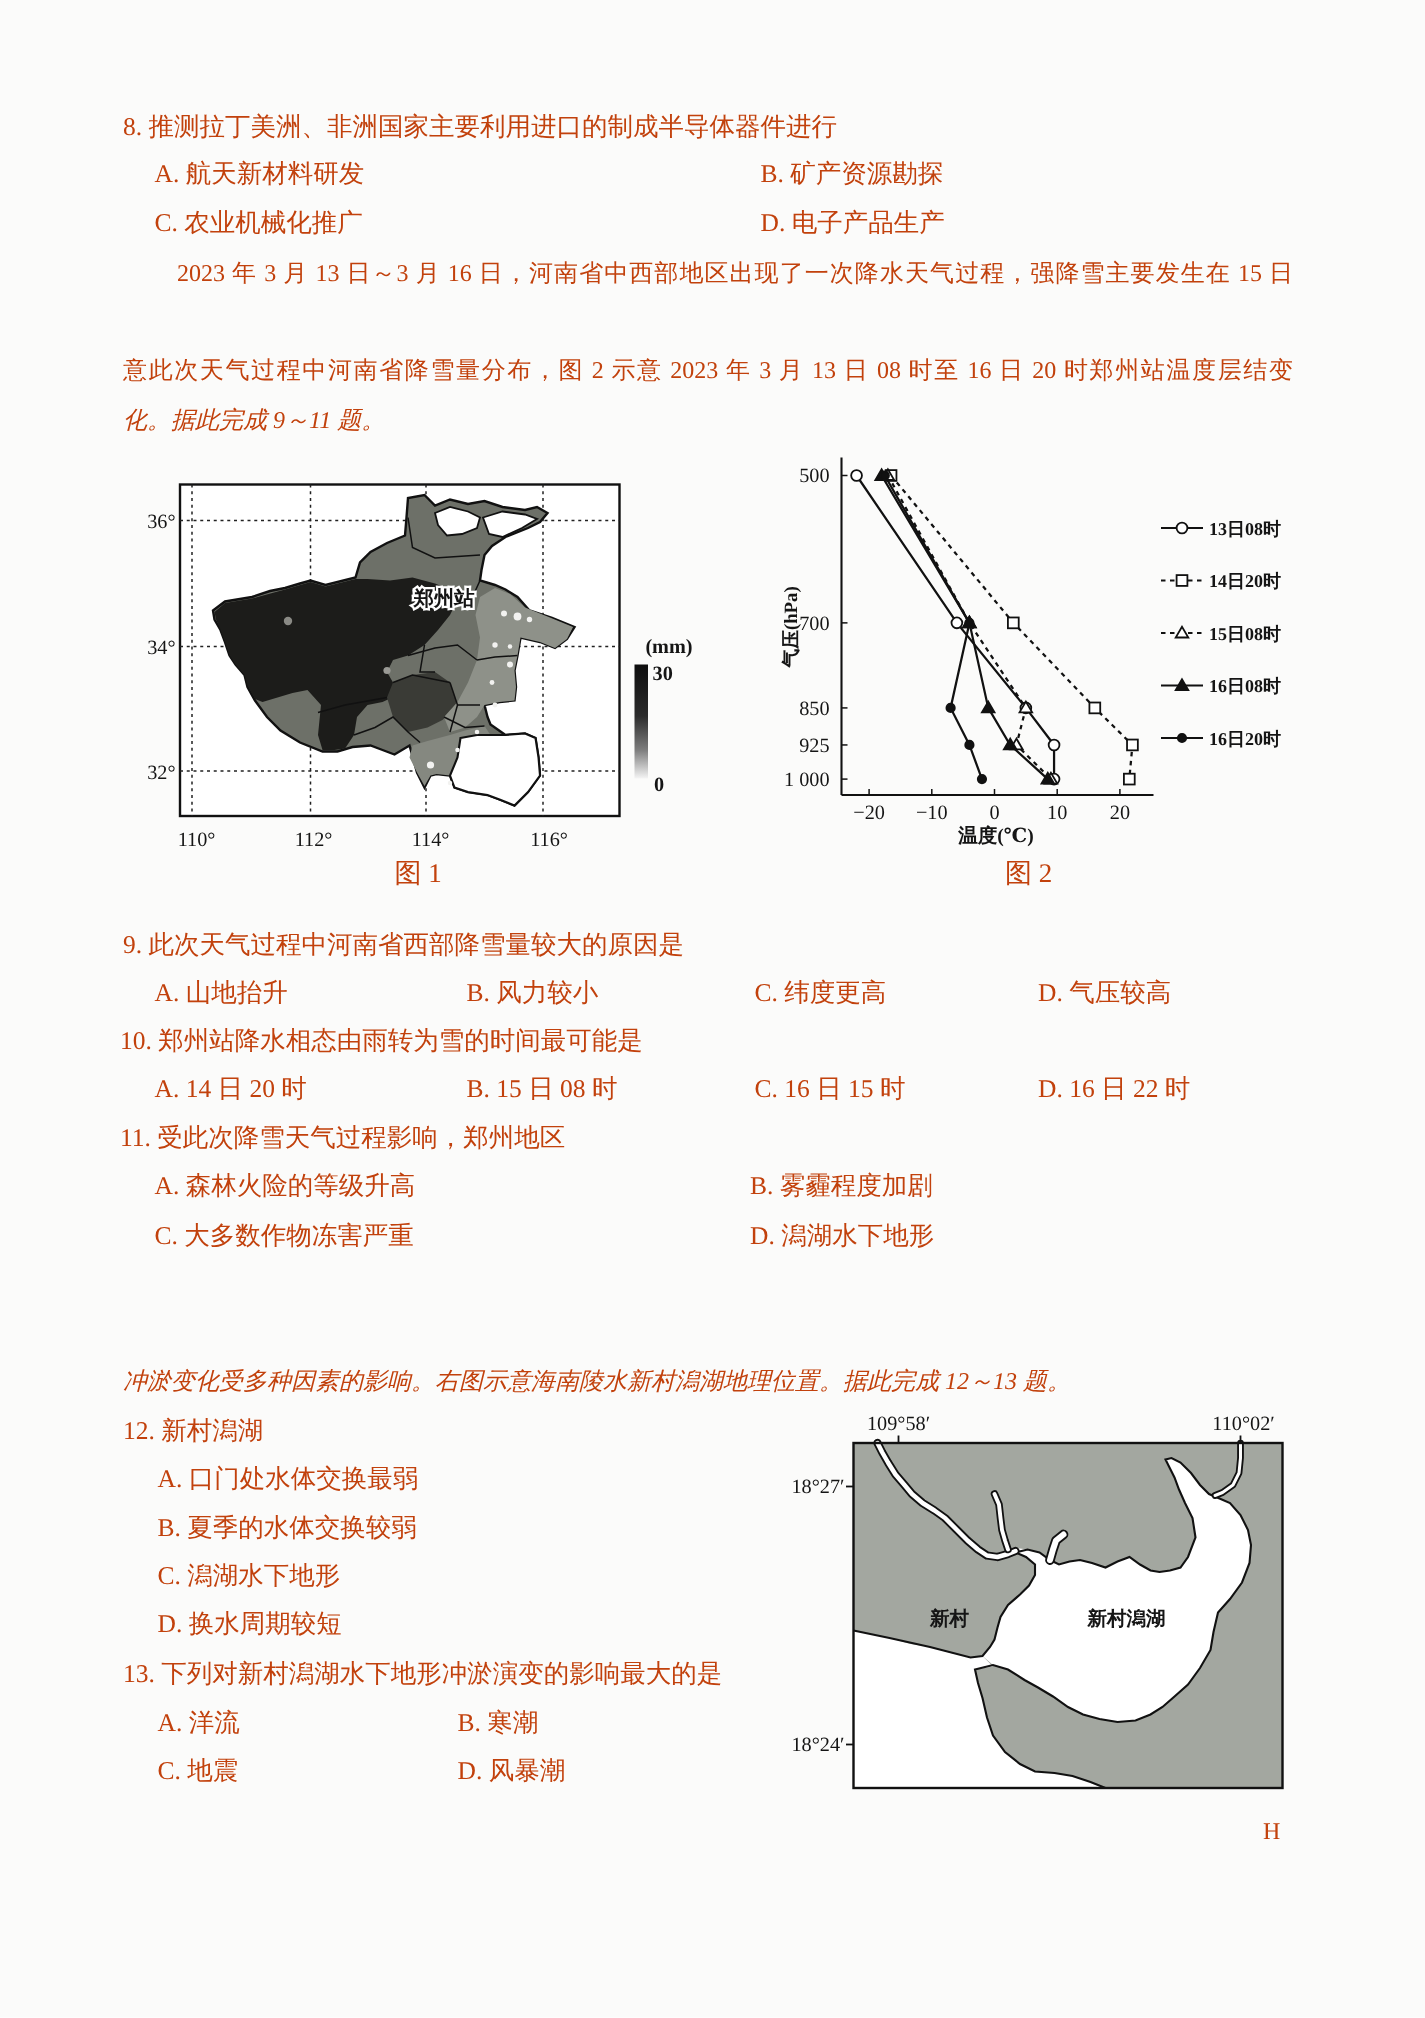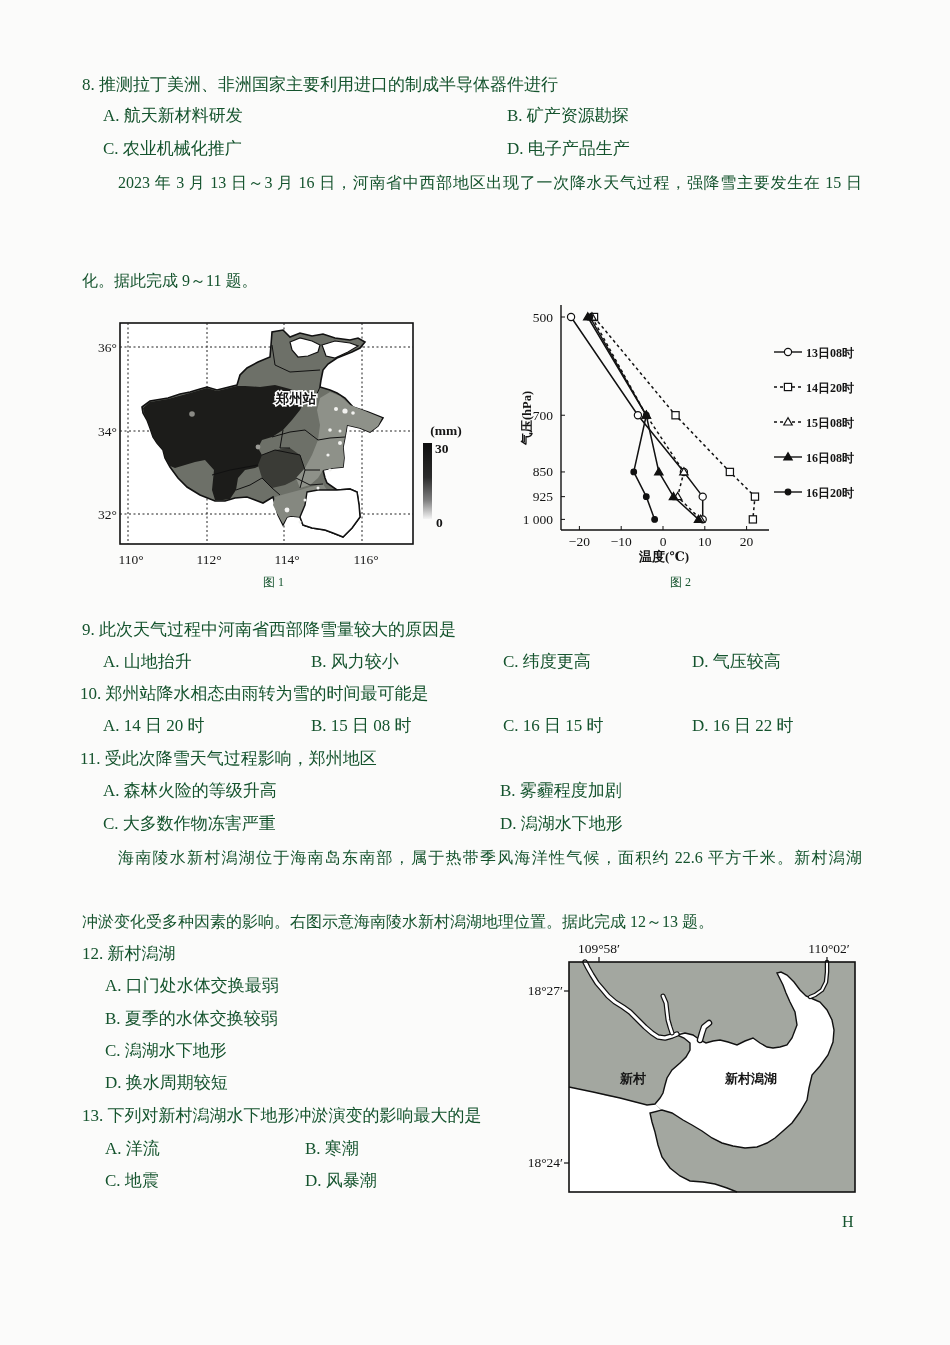--- a/index.html
+++ b/index.html
@@ -1,39 +1,40 @@
 <!DOCTYPE html>
 <html><head>
 <meta charset="utf-8">
 <style>
   html,body{margin:0;padding:0;background:#ffffff;}
   #page{position:relative;width:950px;height:1345px;overflow:hidden;background:#fbfbfa;
-        font-family:"Liberation Serif","DejaVu Serif",serif;color:#14532d;}
+        font-family:"Liberation Serif","DejaVu Serif",serif;color:#c2410c;}
   .t{position:absolute;white-space:nowrap;font-size:17px;line-height:22px;}
   .pl{position:absolute;font-size:16px;line-height:22px;text-align:justify;text-align-last:justify;}
-  .pl.last{text-align:center;text-align-last:left;white-space:nowrap;}
-  .cap{position:absolute;font-size:12px;line-height:20px;white-space:nowrap;font-family:Liberation Serif, serif;}
+  .pl.last{text-align:center;text-align-last:left;white-space:nowrap;font-style:italic;}
+  .cap{position:absolute;font-size:18px;line-height:20px;white-space:nowrap;font-family:Liberation Serif, serif;}
   .fig{position:absolute;overflow:visible;}
   .fig text{font-family:"Liberation Serif","DejaVu Serif",serif;fill:#151515;}
   .tick{font-size:13.5px;}
   .lbl{font-size:13px;font-weight:bold;}
   .footer{position:absolute;font-size:16px;line-height:22px;white-space:nowrap;font-weight:bold;}
 </style>
 </head>
 <body>
 
 <div id="page">
 
   <div class="t" style="left:82px;top:74px">8. 推测拉丁美洲、非洲国家主要利用进口的制成半导体器件进行</div>
   <div class="t" style="left:103px;top:105px">A. 航天新材料研发</div>
   <div class="t" style="left:507px;top:105px">B. 矿产资源勘探</div>
   <div class="t" style="left:103px;top:138px">C. 农业机械化推广</div>
   <div class="t" style="left:507px;top:138px">D. 电子产品生产</div>
 
   <div class="pl" style="left:118px;top:172px;width:744px">2023 年 3 月 13 日～3 月 16 日，河南省中西部地区出现了一次降水天气过程，强降雪主要发生在 15 日</div>
+  <div class="pl" style="left:82px;top:237px;width:780px">意此次天气过程中河南省降雪量分布，图 2 示意 2023 年 3 月 13 日 08 时至 16 日 20 时郑州站温度层结变</div>
   <div class="pl last" style="left:82px;top:270px">化。据此完成 9～11 题。</div>
 
   <svg class="fig" style="left:90px;top:310px" width="380" height="285" viewBox="90 310 380 285">
     <defs>
       <linearGradient id="cbar" x1="0" y1="0" x2="0" y2="1">
         <stop offset="0" stop-color="#0e0e0e"></stop>
         <stop offset="0.45" stop-color="#2b2b2b"></stop>
         <stop offset="0.75" stop-color="#7d7d7d"></stop>
         <stop offset="1" stop-color="#f4f4f4"></stop>
       </linearGradient>
@@ -218,21 +219,20 @@
   <div class="t" style="left:311px;top:715px">B. 15 日 08 时</div>
   <div class="t" style="left:503px;top:715px">C. 16 日 15 时</div>
   <div class="t" style="left:692px;top:715px">D. 16 日 22 时</div>
 
   <div class="t" style="left:80px;top:748px">11. 受此次降雪天气过程影响，郑州地区</div>
   <div class="t" style="left:103px;top:780px">A. 森林火险的等级升高</div>
   <div class="t" style="left:500px;top:780px">B. 雾霾程度加剧</div>
   <div class="t" style="left:103px;top:813px">C. 大多数作物冻害严重</div>
   <div class="t" style="left:500px;top:813px">D. 潟湖水下地形</div>
 
-  <div class="pl" style="left:118px;top:847px;width:744px">海南陵水新村潟湖位于海南岛东南部，属于热带季风海洋性气候，面积约 22.6 平方千米。新村潟湖</div>
   <div class="pl last" style="left:82px;top:911px">冲淤变化受多种因素的影响。右图示意海南陵水新村潟湖地理位置。据此完成 12～13 题。</div>
 
   <div class="t" style="left:82px;top:943px">12. 新村潟湖</div>
   <div class="t" style="left:105px;top:975px">A. 口门处水体交换最弱</div>
   <div class="t" style="left:105px;top:1008px">B. 夏季的水体交换较弱</div>
   <div class="t" style="left:105px;top:1040px">C. 潟湖水下地形</div>
   <div class="t" style="left:105px;top:1072px">D. 换水周期较短</div>
 
   <div class="t" style="left:82px;top:1105px">13. 下列对新村潟湖水下地形冲淤演变的影响最大的是</div>
   <div class="t" style="left:105px;top:1138px">A. 洋流</div>

